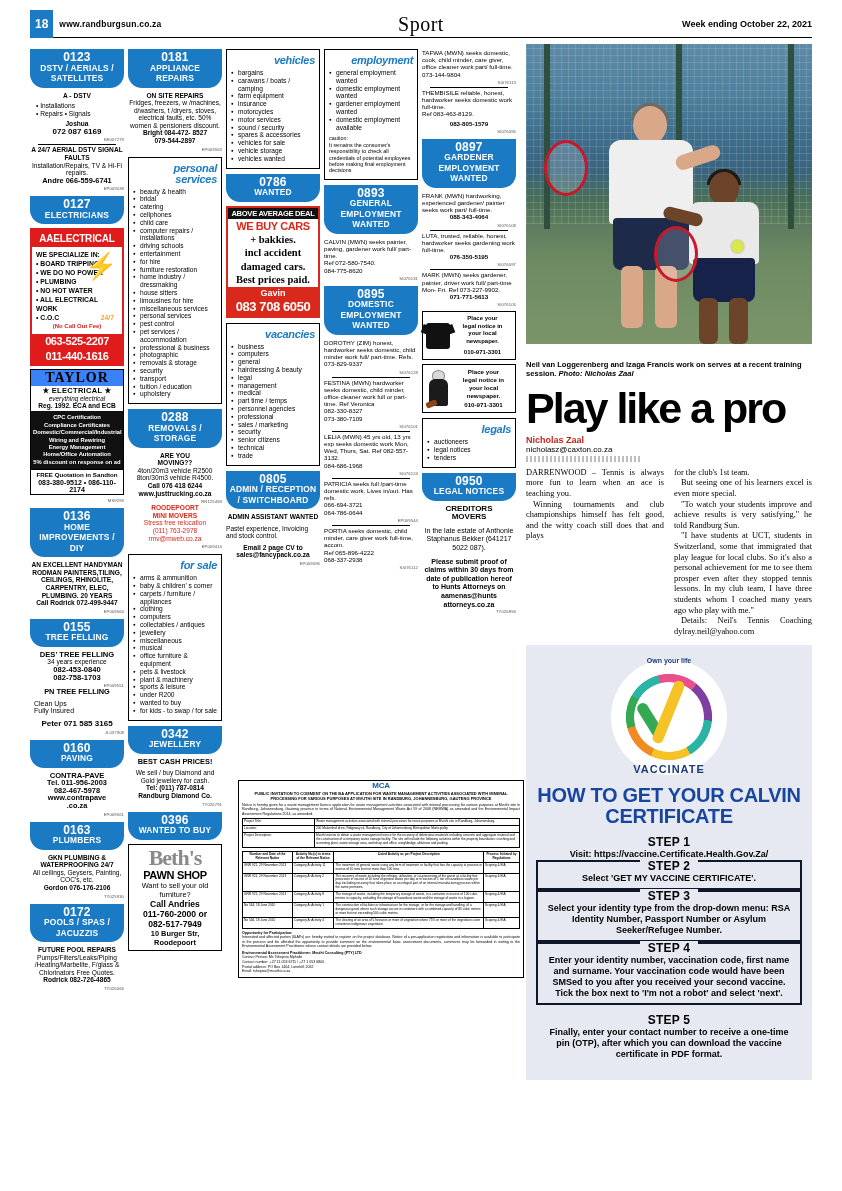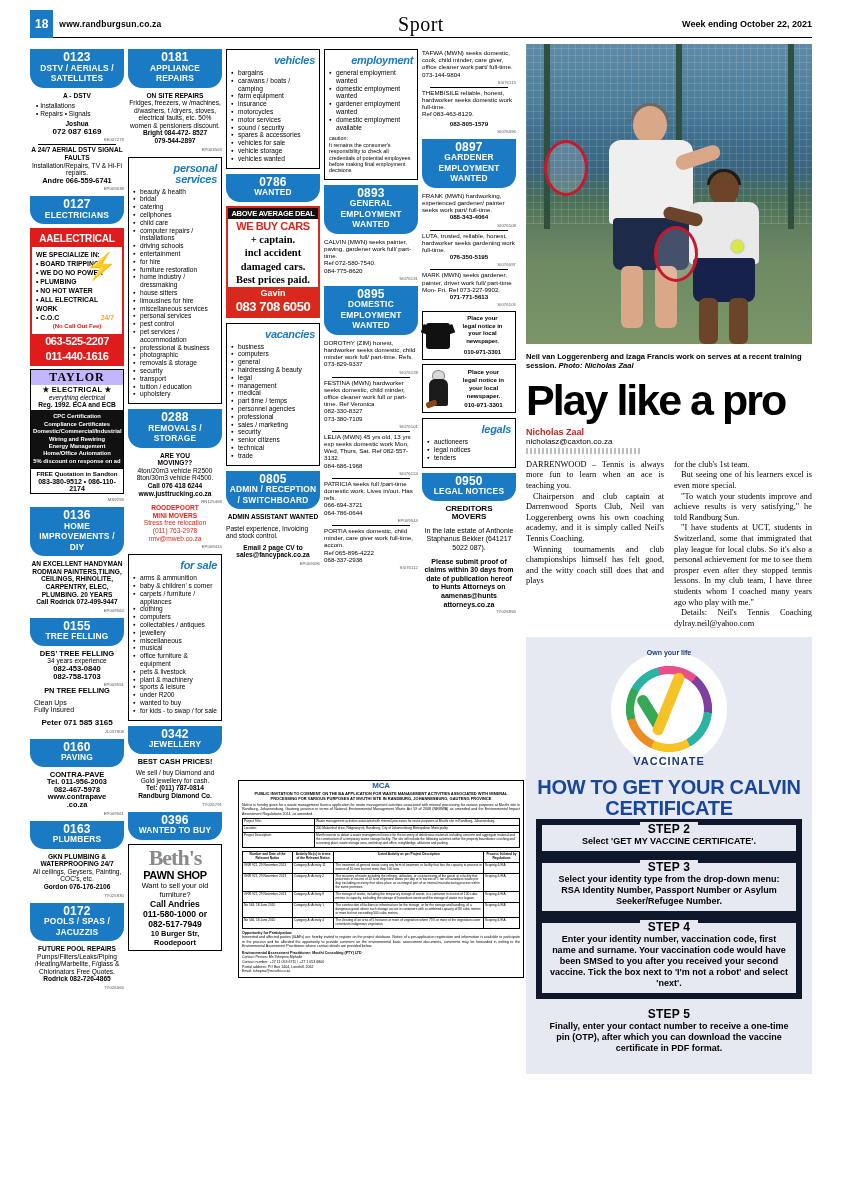--- a/index.html
+++ b/index.html
@@ -66,21 +66,21 @@
   .aabox { border:2px solid #e01b1b; margin:3px 0; }
   .aahead { background:#e01b1b; color:#fff; font-weight:bold; font-size:10px; padding:3px 2px; text-align:center; letter-spacing:-.2px;}
   .aabody { font-size:6.8px; font-weight:bold; line-height:9px; padding:3px 4px; position:relative; }
   .aabody .bolt { position:absolute; right:4px; top:6px; color:#f5a623; font-size:26px; line-height:1;}
   .aa247 { color:#f5a623; font-weight:bold; }
   .aanofee { color:#e01b1b; text-align:center; font-size:6px; }
   .aaphone { background:#e01b1b; color:#fff; font-weight:bold; font-size:11px; text-align:center; line-height:12px; padding:1px 0 2px; letter-spacing:-.4px;}
 
   
   .taylor { border:1px solid #000; margin:3px 0; }
-  .taylor .t1 { background:#c4b5fd; text-align:center; font-family:"Liberation Serif", serif; font-weight:bold; font-size:12px; letter-spacing:1px; }
+  .taylor .t1 { background:#3b82f6; text-align:center; font-family:"Liberation Serif", serif; font-weight:bold; font-size:14px; letter-spacing:1px; }
   .taylor .t2 { text-align:center; font-weight:bold; font-size:7.5px; letter-spacing:.3px; }
   .taylor .t3 { text-align:center; font-size:6.4px; font-style:italic; }
   .taylor .t4 { text-align:center; font-weight:bold; font-size:6.6px; padding-bottom:2px; }
   .taylor .blk { background:#111; color:#fff; text-align:center; font-size:5.8px; line-height:7.4px; padding:3px 2px; font-weight:bold; }
   .taylor .quote { border-top:1px solid #000; text-align:center; font-weight:bold; font-size:6.2px; padding:1px; }
   .taylor .quote2 { text-align:center; font-weight:bold; font-size:7px; padding-bottom:1px;}
 
   
   .buycars { border:2px solid #d8291c; margin:4px 0 2px; }
   .bc1 { background:#111; color:#fff; text-align:center; font-weight:bold; font-size:7.6px; padding:1px; letter-spacing:-.3px;}
@@ -137,21 +137,21 @@
   .boy .head{position:absolute;left:34px;top:0;width:30px;height:34px;border-radius:50%;background:#6b4429;}
   .boy .hair{position:absolute;left:32px;top:-3px;width:34px;height:16px;border-radius:16px 16px 0 0;background:#221a14;}
   .boy .shirt{position:absolute;left:14px;top:30px;width:70px;height:62px;background:#e9e9e9;border-radius:10px 10px 4px 4px;}
   .boy .shorts{position:absolute;left:18px;top:86px;width:62px;height:44px;background:#17224a;border-radius:4px 4px 8px 8px;}
   .boy .arm{position:absolute;left:-12px;top:38px;width:40px;height:13px;background:#6b4429;border-radius:7px;transform:rotate(14deg);}
   .boy .legL{position:absolute;left:24px;top:126px;width:19px;height:46px;background:#6b4429;border-radius:6px;}
   .boy .legR{position:absolute;left:54px;top:126px;width:19px;height:46px;background:#6b4429;border-radius:6px;}
   .racket { position:absolute; width:44px; height:56px; border:3px solid #c9182b; border-radius:50%; background:rgba(255,255,255,.18);}
   .ball { position:absolute; width:13px; height:13px; border-radius:50%; background:#d8e84a; box-shadow:0 0 2px rgba(0,0,0,.35);}
 
-  .caption { font-size:7.6px; font-weight:bold; line-height:9.4px; margin-top:8px; }
+  .caption { font-size:7.6px; font-weight:bold; line-height:9.4px; margin-top:16px; }
   .caption i { font-style:italic; }
   .headline {
     font-family:"Liberation Sans", sans-serif; font-weight:bold;
     font-size:43px; line-height:42px; letter-spacing:-2px; margin:8px 0 6px;
   }
   .byline { color:#c3261b; font-weight:bold; font-size:9px; }
   .bymail { font-size:8px; }
   .twitter { height:6px; background:repeating-linear-gradient(90deg,#bcbcbc 0 2px,#fff 2px 4px); width:116px; margin:2px 0 6px;}
   .artcols { display:flex; gap:10px; }
   .artcol { flex:1; font-family:"Liberation Serif", serif; font-size:8.4px; line-height:10.6px; text-align:justify; }
@@ -168,21 +168,21 @@
             mask:radial-gradient(circle, transparent 42%, #000 43%, #000 52%, transparent 53%); }
   .vaxlogo .tick { position:absolute; left:34px; top:26px; width:60px; height:68px; }
   .vaxlogo .tick:before{content:"";position:absolute;left:6px;top:22px;width:11px;height:40px;background:#35a853;transform:rotate(-32deg);border-radius:5px;}
   .vaxlogo .tick:after{content:"";position:absolute;left:24px;top:0px;width:11px;height:66px;background:#f5c325;transform:rotate(22deg);border-radius:5px;}
   .vaxlogo .own { position:absolute; top:4px; left:0; right:0; text-align:center; font-size:7px; font-weight:bold; color:#1a3a7a;}
   .vaxlogo .word { position:absolute; bottom:6px; left:0; right:0; text-align:center; font-size:11px; font-weight:bold; color:#1a3a7a; letter-spacing:1px;}
   .vaxtitle { text-align:center; color:#17469e; font-weight:bold; font-size:20px; line-height:21px; letter-spacing:-.3px; margin:4px 0 8px;}
   .step { position:relative; margin-bottom:8px; }
   .step .lbl { text-align:center; font-weight:bold; font-size:12px; letter-spacing:.2px; }
   .step .body { text-align:center; font-size:9px; line-height:11px; font-weight:600; padding:0 6px;}
-  .step.boxed { border:6px solid #0f172a; padding:3px 2px 4px; margin-top:-8px; }
+  .step.boxed { border:2px solid #0f172a; padding:3px 2px 4px; margin-top:-8px; }
   .step.boxed .lbl { background:#e7e9f2; display:inline-block; padding:0 8px; position:relative; top:-9px; }
   .step .lblwrap { text-align:center; height:8px; }
 
   
   .mca { border:1px solid #000; margin-top:5px; padding:3px; font-size:3.6px; line-height:4.6px; }
   .mca .logo { text-align:center; font-weight:bold; font-size:8px; color:#1b5e9e; letter-spacing:-.3px;}
   .mca .h { text-align:center; font-weight:bold; font-size:4px; line-height:5px; margin:2px 0;}
   .mca p { margin-bottom:2px; text-align:justify; }
   .mca table { width:100%; border-collapse:collapse; font-size:3.2px; margin-top:2px;}
   .mca td, .mca th { border:.5px solid #000; padding:1px; vertical-align:top; line-height:3.9px;}
@@ -440,21 +440,21 @@
 
         <div class="cat">
           <span class="num">0396</span>
           <span>WANTED TO BUY</span>
         </div>
         <div class="pawn">
           <div class="logo">Beth's</div>
           <div class="l2">PAWN SHOP</div>
           <div class="l3">Want to sell your old furniture?</div>
           <div class="l4">Call Andries</div>
-          <div class="l4">011-580-1000 or</div>
+          <div class="l4">011-760-2000 or</div>
           <div class="l4">082-517-7949</div>
           <div class="l5">10 Burger Str, Roodepoort</div>
         </div>
       </div>
 
       <div class="col">
         <div class="listbox">
           <div class="title">vehicles</div>
           <ul>
             <li>bargains</li>
@@ -472,21 +472,21 @@
         </div>
 
         <div class="cat">
           <span class="num">0786</span>
           <span>WANTED</span>
         </div>
 
         <div class="buycars">
           <div class="bc1">ABOVE AVERAGE DEAL</div>
           <div class="bc2">WE BUY CARS</div>
-          <div class="bc3">+ captain.</div>
+          <div class="bc3">+ bakkies.</div>
           <div class="bc3">incl accident</div>
           <div class="bc3">damaged cars.</div>
           <div class="bc3">Best prices paid.</div>
           <div class="bc4">Gavin</div>
           <div class="bc5">083 708 6050</div>
         </div>
 
         <div class="listbox">
           <div class="title">vacancies</div>
           <ul>
@@ -709,21 +709,20 @@
 
       <div class="headline">Play like a pro</div>
 
       <div class="byline">Nicholas Zaal</div>
       <div class="bymail">nicholasz@caxton.co.za</div>
       <div class="twitter"></div>
 
       <div class="artcols">
         <div class="artcol">
           <p class="first">DARRENWOOD – Tennis is always more fun to learn when an ace is teaching you.</p>
-          <p>Chairperson and club captain at Darrenwood Sports Club, Neil van Loggerenberg owns his own coaching academy, and it is simply called Neil's Tennis Coaching.</p>
           <p>Winning tournaments and club championships himself has felt good, and the witty coach still does that and plays</p>
         </div>
         <div class="artcol">
           <p class="first">for the club's 1st team.</p>
           <p>But seeing one of his learners excel is even more special.</p>
           <p>"To watch your students improve and achieve results is very satisfying," he told Randburg Sun.</p>
           <p>"I have students at UCT, students in Switzerland, some that immigrated that play league for local clubs. So it's also a personal achievement for me to see them prosper even after they stopped tennis lessons. In my club team, I have three students whom I coached many years ago who play with me."</p>
           <p>Details: Neil's Tennis Coaching dylray.neil@yahoo.com</p>
         </div>
       </div>
@@ -731,20 +730,24 @@
       <div class="vaxpanel">
         <div class="vaxlogo">
           <div class="ring"></div>
           <div class="arc"></div>
           <div class="tick"></div>
           <div class="own">Own your life</div>
           <div class="word">VACCINATE</div>
         </div>
         <div class="vaxtitle">HOW TO GET YOUR CALVIN CERTIFICATE</div>
 
+        <div class="step">
+          <div class="lbl">STEP 1</div>
+          <div class="body">Visit: https://vaccine.Certificate.Health.Gov.Za/</div>
+        </div>
         <div class="step boxed">
           <div class="lblwrap"><span class="lbl">STEP 2</span></div>
           <div class="body">Select 'GET MY VACCINE CERTIFICATE'.</div>
         </div>
         <div class="step boxed">
           <div class="lblwrap"><span class="lbl">STEP 3</span></div>
           <div class="body">Select your identity type from the drop-down menu: RSA Identity Number, Passport Number or Asylum Seeker/Refugee Number.</div>
         </div>
         <div class="step boxed">
           <div class="lblwrap"><span class="lbl">STEP 4</span></div>

